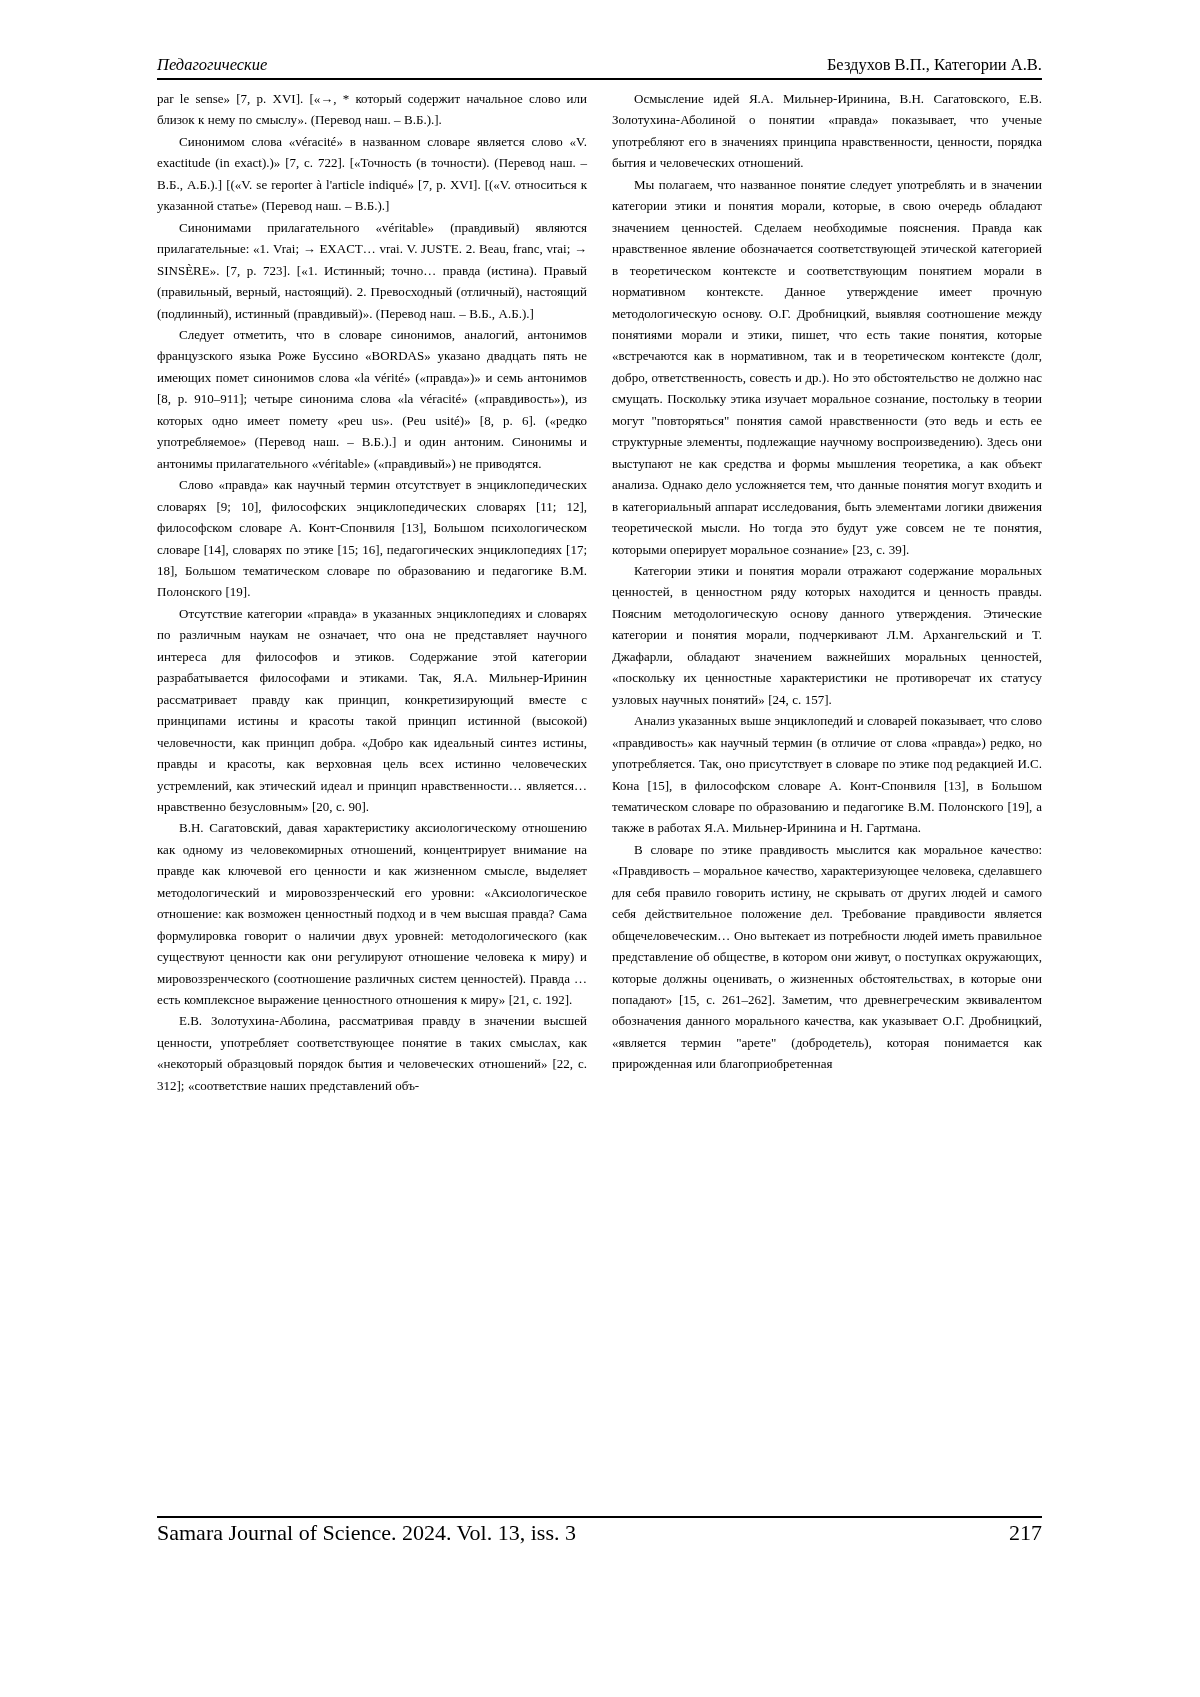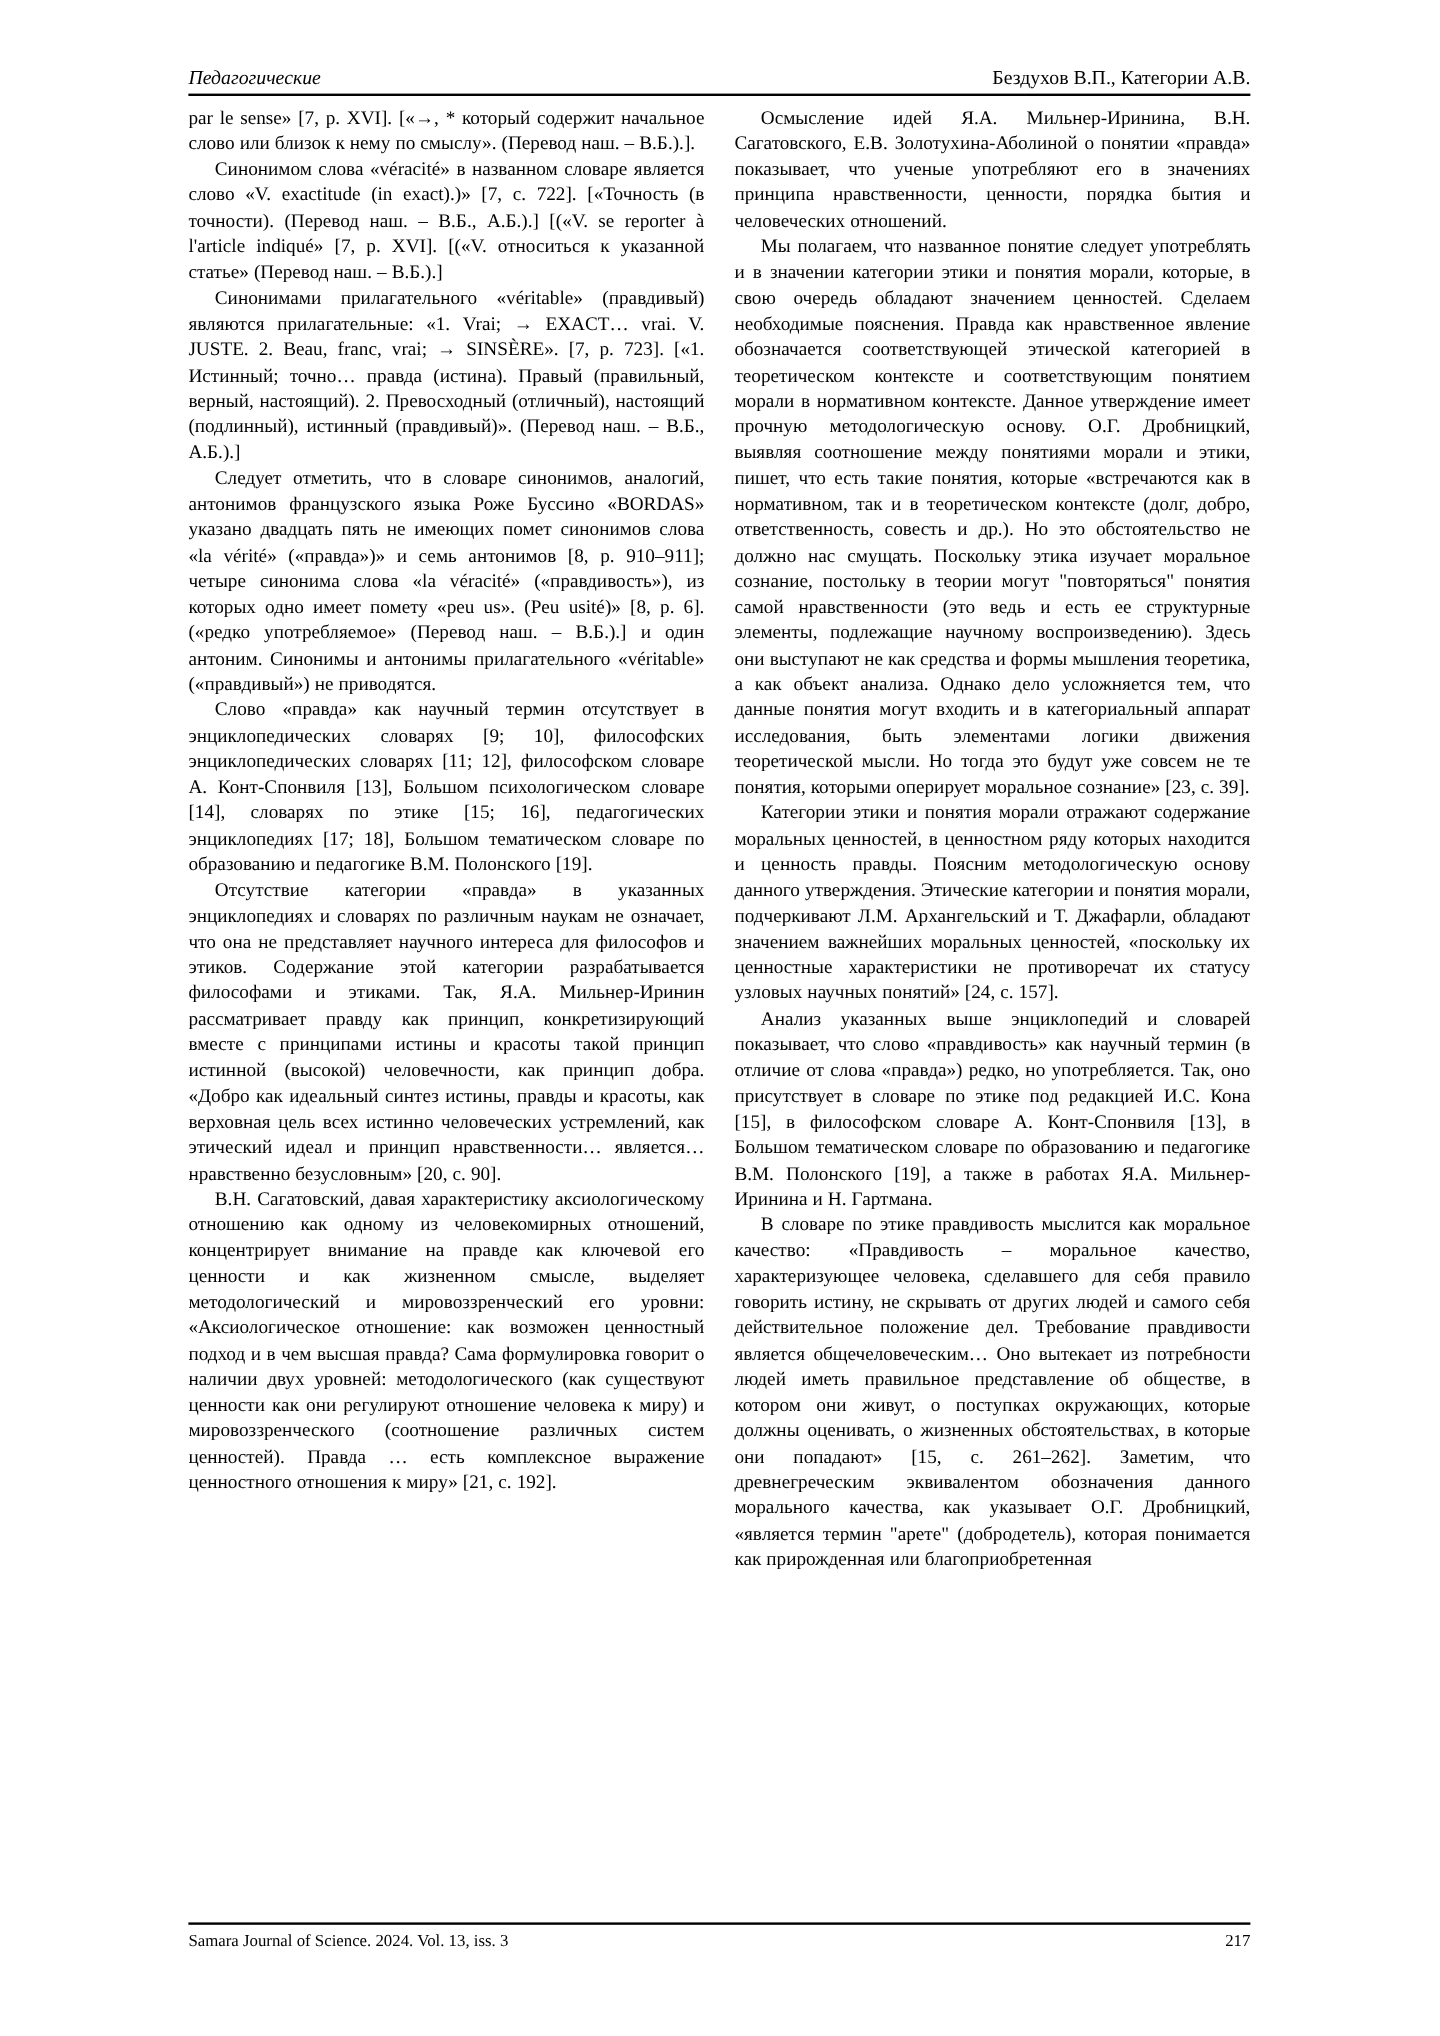--- a/index.html
+++ b/index.html
@@ -49,39 +49,39 @@
     overflow: hidden;
   }
   .col {
     width: 430px;
     flex: 0 0 430px;
   }
   .col p {
     margin: 0;
     text-indent: 22px;
     text-align: justify;
-    font-size: 16px;
+    font-size: 13px;
     line-height: 21.45px;
     word-spacing: 0.2px;
     font-family: Liberation Serif, serif;
   }
   .col p.no-indent {
     text-indent: 0;
   }
   
   .page-footer {
     position: absolute;
     left: 157px;
     right: 158px;
-    top: 1602px;
+    top: 1516px;
     border-top: 2px solid #000;
     padding-top: 5px;
     display: flex;
     justify-content: space-between;
-    font-size: 14px;
+    font-size: 22px;
     line-height: 20px;
   }
 </style>
 </head>
 <body>
 
 <div class="page">
 
   <header class="running-head">
     <div class="head-row">
@@ -93,20 +93,21 @@
 
   <main class="columns">
     <div class="col">
       <p class="no-indent">par le sense» [7, p. XVI]. [«→, * который содержит начальное слово или близок к нему по смыслу». (Перевод наш. – В.Б.).].</p>
       <p>Синонимом слова «véracité» в названном словаре является слово «V. exactitude (in exact).)» [7, с. 722]. [«Точность (в точности). (Перевод наш. – В.Б., А.Б.).] [(«V. se reporter à l'article indiqué» [7, p. XVI]. [(«V. относиться к указанной статье» (Перевод наш. – В.Б.).]</p>
       <p>Синонимами прилагательного «véritable» (правдивый) являются прилагательные: «1. Vrai; → EXACT… vrai. V. JUSTE. 2. Beau, franc, vrai; → SINSÈRE». [7, p. 723]. [«1. Истинный; точно… правда (истина). Правый (правильный, верный, настоящий). 2. Превосходный (отличный), настоящий (подлинный), истинный (правдивый)». (Перевод наш. – В.Б., А.Б.).]</p>
       <p>Следует отметить, что в словаре синонимов, аналогий, антонимов французского языка Роже Буссино «BORDAS» указано двадцать пять не имеющих помет синонимов слова «la vérité» («правда»)» и семь антонимов [8, p. 910–911]; четыре синонима слова «la véracité» («правдивость»), из которых одно имеет помету «peu us». (Peu usité)» [8, p. 6]. («редко употребляемое» (Перевод наш. – В.Б.).] и один антоним. Синонимы и антонимы прилагательного «véritable» («правдивый») не приводятся.</p>
       <p>Слово «правда» как научный термин отсутствует в энциклопедических словарях [9; 10], философских энциклопедических словарях [11; 12], философском словаре А. Конт-Спонвиля [13], Большом психологическом словаре [14], словарях по этике [15; 16], педагогических энциклопедиях [17; 18], Большом тематическом словаре по образованию и педагогике В.М. Полонского [19].</p>
       <p>Отсутствие категории «правда» в указанных энциклопедиях и словарях по различным наукам не означает, что она не представляет научного интереса для философов и этиков. Содержание этой категории разрабатывается философами и этиками. Так, Я.А. Мильнер-Иринин рассматривает правду как принцип, конкретизирующий вместе с принципами истины и красоты такой принцип истинной (высокой) человечности, как принцип добра. «Добро как идеальный синтез истины, правды и красоты, как верховная цель всех истинно человеческих устремлений, как этический идеал и принцип нравственности… является… нравственно безусловным» [20, с. 90].</p>
       <p>В.Н. Сагатовский, давая характеристику аксиологическому отношению как одному из человекомирных отношений, концентрирует внимание на правде как ключевой его ценности и как жизненном смысле, выделяет методологический и мировоззренческий его уровни: «Аксиологическое отношение: как возможен ценностный подход и в чем высшая правда? Сама формулировка говорит о наличии двух уровней: методологического (как существуют ценности как они регулируют отношение человека к миру) и мировоззренческого (соотношение различных систем ценностей). Правда … есть комплексное выражение ценностного отношения к миру» [21, с. 192].</p>
+      <p>Е.В. Золотухина-Аболина, рассматривая правду в значении высшей ценности, употребляет соответствующее понятие в таких смыслах, как «некоторый образцовый порядок бытия и человеческих отношений» [22, с. 312]; «соответствие наших представлений объ-</p>
     </div>
     <div class="col">
       <p>Осмысление идей Я.А. Мильнер-Иринина, В.Н. Сагатовского, Е.В. Золотухина-Аболиной о понятии «правда» показывает, что ученые употребляют его в значениях принципа нравственности, ценности, порядка бытия и человеческих отношений.</p>
       <p>Мы полагаем, что названное понятие следует употреблять и в значении категории этики и понятия морали, которые, в свою очередь обладают значением ценностей. Сделаем необходимые пояснения. Правда как нравственное явление обозначается соответствующей этической категорией в теоретическом контексте и соответствующим понятием морали в нормативном контексте. Данное утверждение имеет прочную методологическую основу. О.Г. Дробницкий, выявляя соотношение между понятиями морали и этики, пишет, что есть такие понятия, которые «встречаются как в нормативном, так и в теоретическом контексте (долг, добро, ответственность, совесть и др.). Но это обстоятельство не должно нас смущать. Поскольку этика изучает моральное сознание, постольку в теории могут "повторяться" понятия самой нравственности (это ведь и есть ее структурные элементы, подлежащие научному воспроизведению). Здесь они выступают не как средства и формы мышления теоретика, а как объект анализа. Однако дело усложняется тем, что данные понятия могут входить и в категориальный аппарат исследования, быть элементами логики движения теоретической мысли. Но тогда это будут уже совсем не те понятия, которыми оперирует моральное сознание» [23, с. 39].</p>
       <p>Категории этики и понятия морали отражают содержание моральных ценностей, в ценностном ряду которых находится и ценность правды. Поясним методологическую основу данного утверждения. Этические категории и понятия морали, подчеркивают Л.М. Архангельский и Т. Джафарли, обладают значением важнейших моральных ценностей, «поскольку их ценностные характеристики не противоречат их статусу узловых научных понятий» [24, с. 157].</p>
       <p>Анализ указанных выше энциклопедий и словарей показывает, что слово «правдивость» как научный термин (в отличие от слова «правда») редко, но употребляется. Так, оно присутствует в словаре по этике под редакцией И.С. Кона [15], в философском словаре А. Конт-Спонвиля [13], в Большом тематическом словаре по образованию и педагогике В.М. Полонского [19], а также в работах Я.А. Мильнер-Иринина и Н. Гартмана.</p>
       <p>В словаре по этике правдивость мыслится как моральное качество: «Правдивость – моральное качество, характеризующее человека, сделавшего для себя правило говорить истину, не скрывать от других людей и самого себя действительное положение дел. Требование правдивости является общечеловеческим… Оно вытекает из потребности людей иметь правильное представление об обществе, в котором они живут, о поступках окружающих, которые должны оценивать, о жизненных обстоятельствах, в которые они попадают» [15, с. 261–262]. Заметим, что древнегреческим эквивалентом обозначения данного морального качества, как указывает О.Г. Дробницкий, «является термин "арете" (добродетель), которая понимается как прирожденная или благоприобретенная</p>
     </div>
   </main>
 

